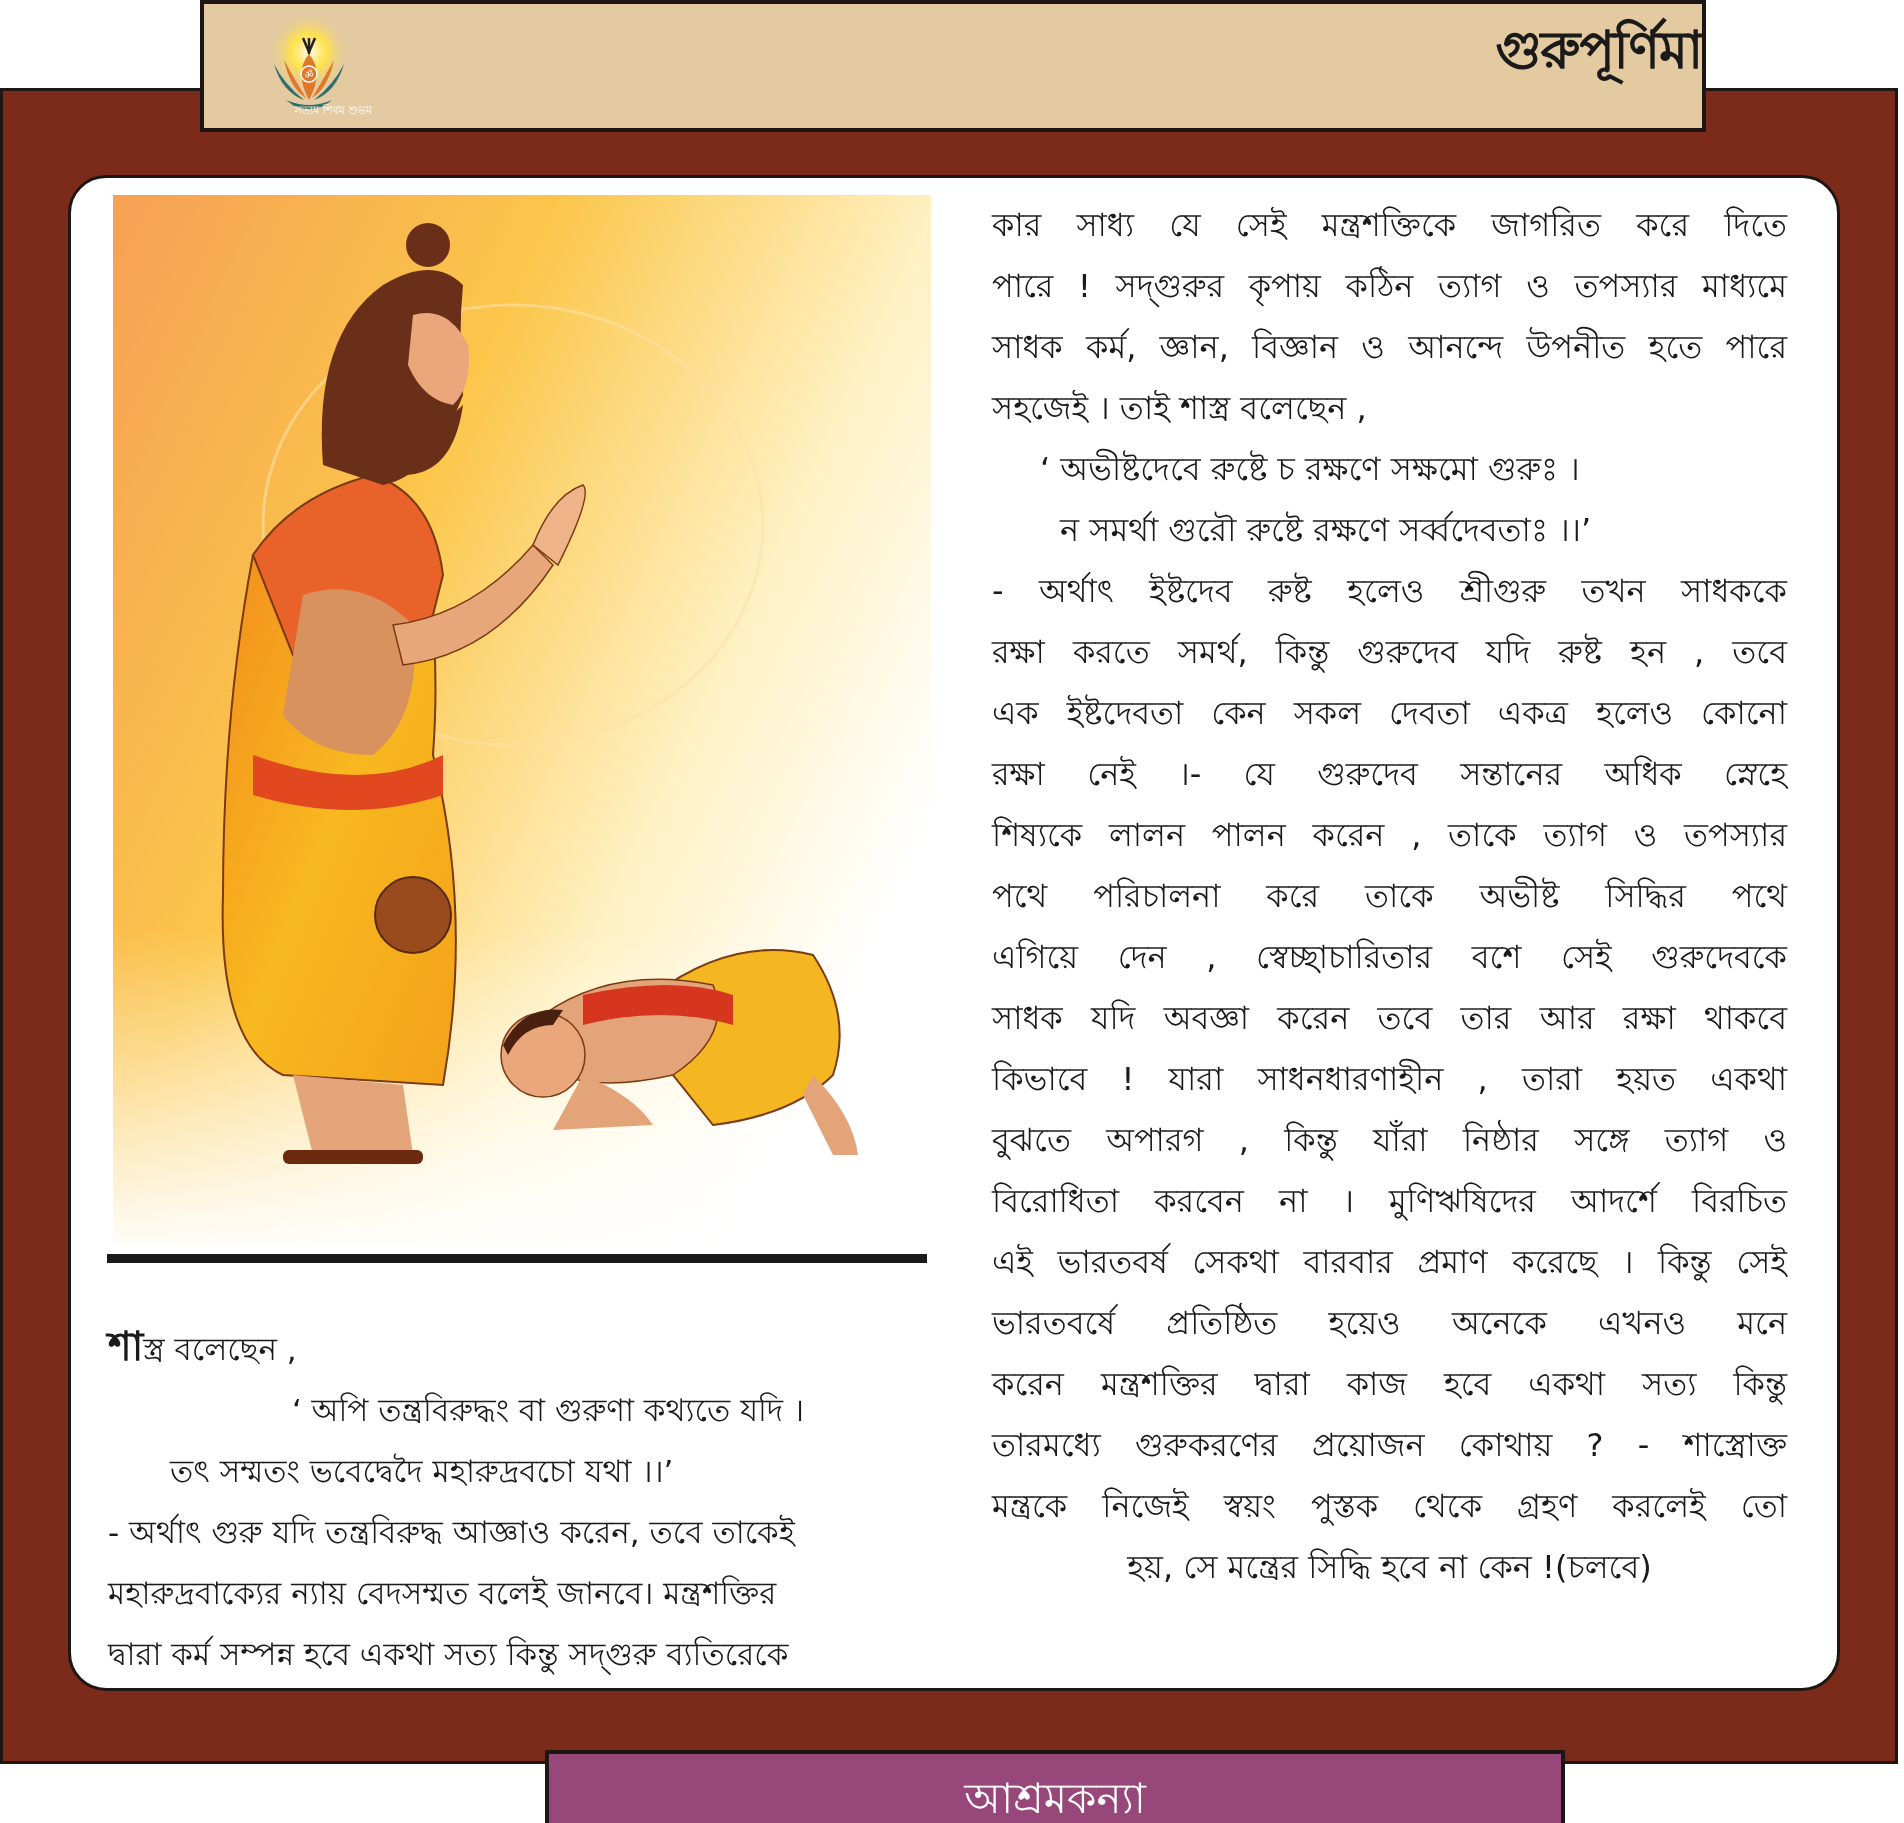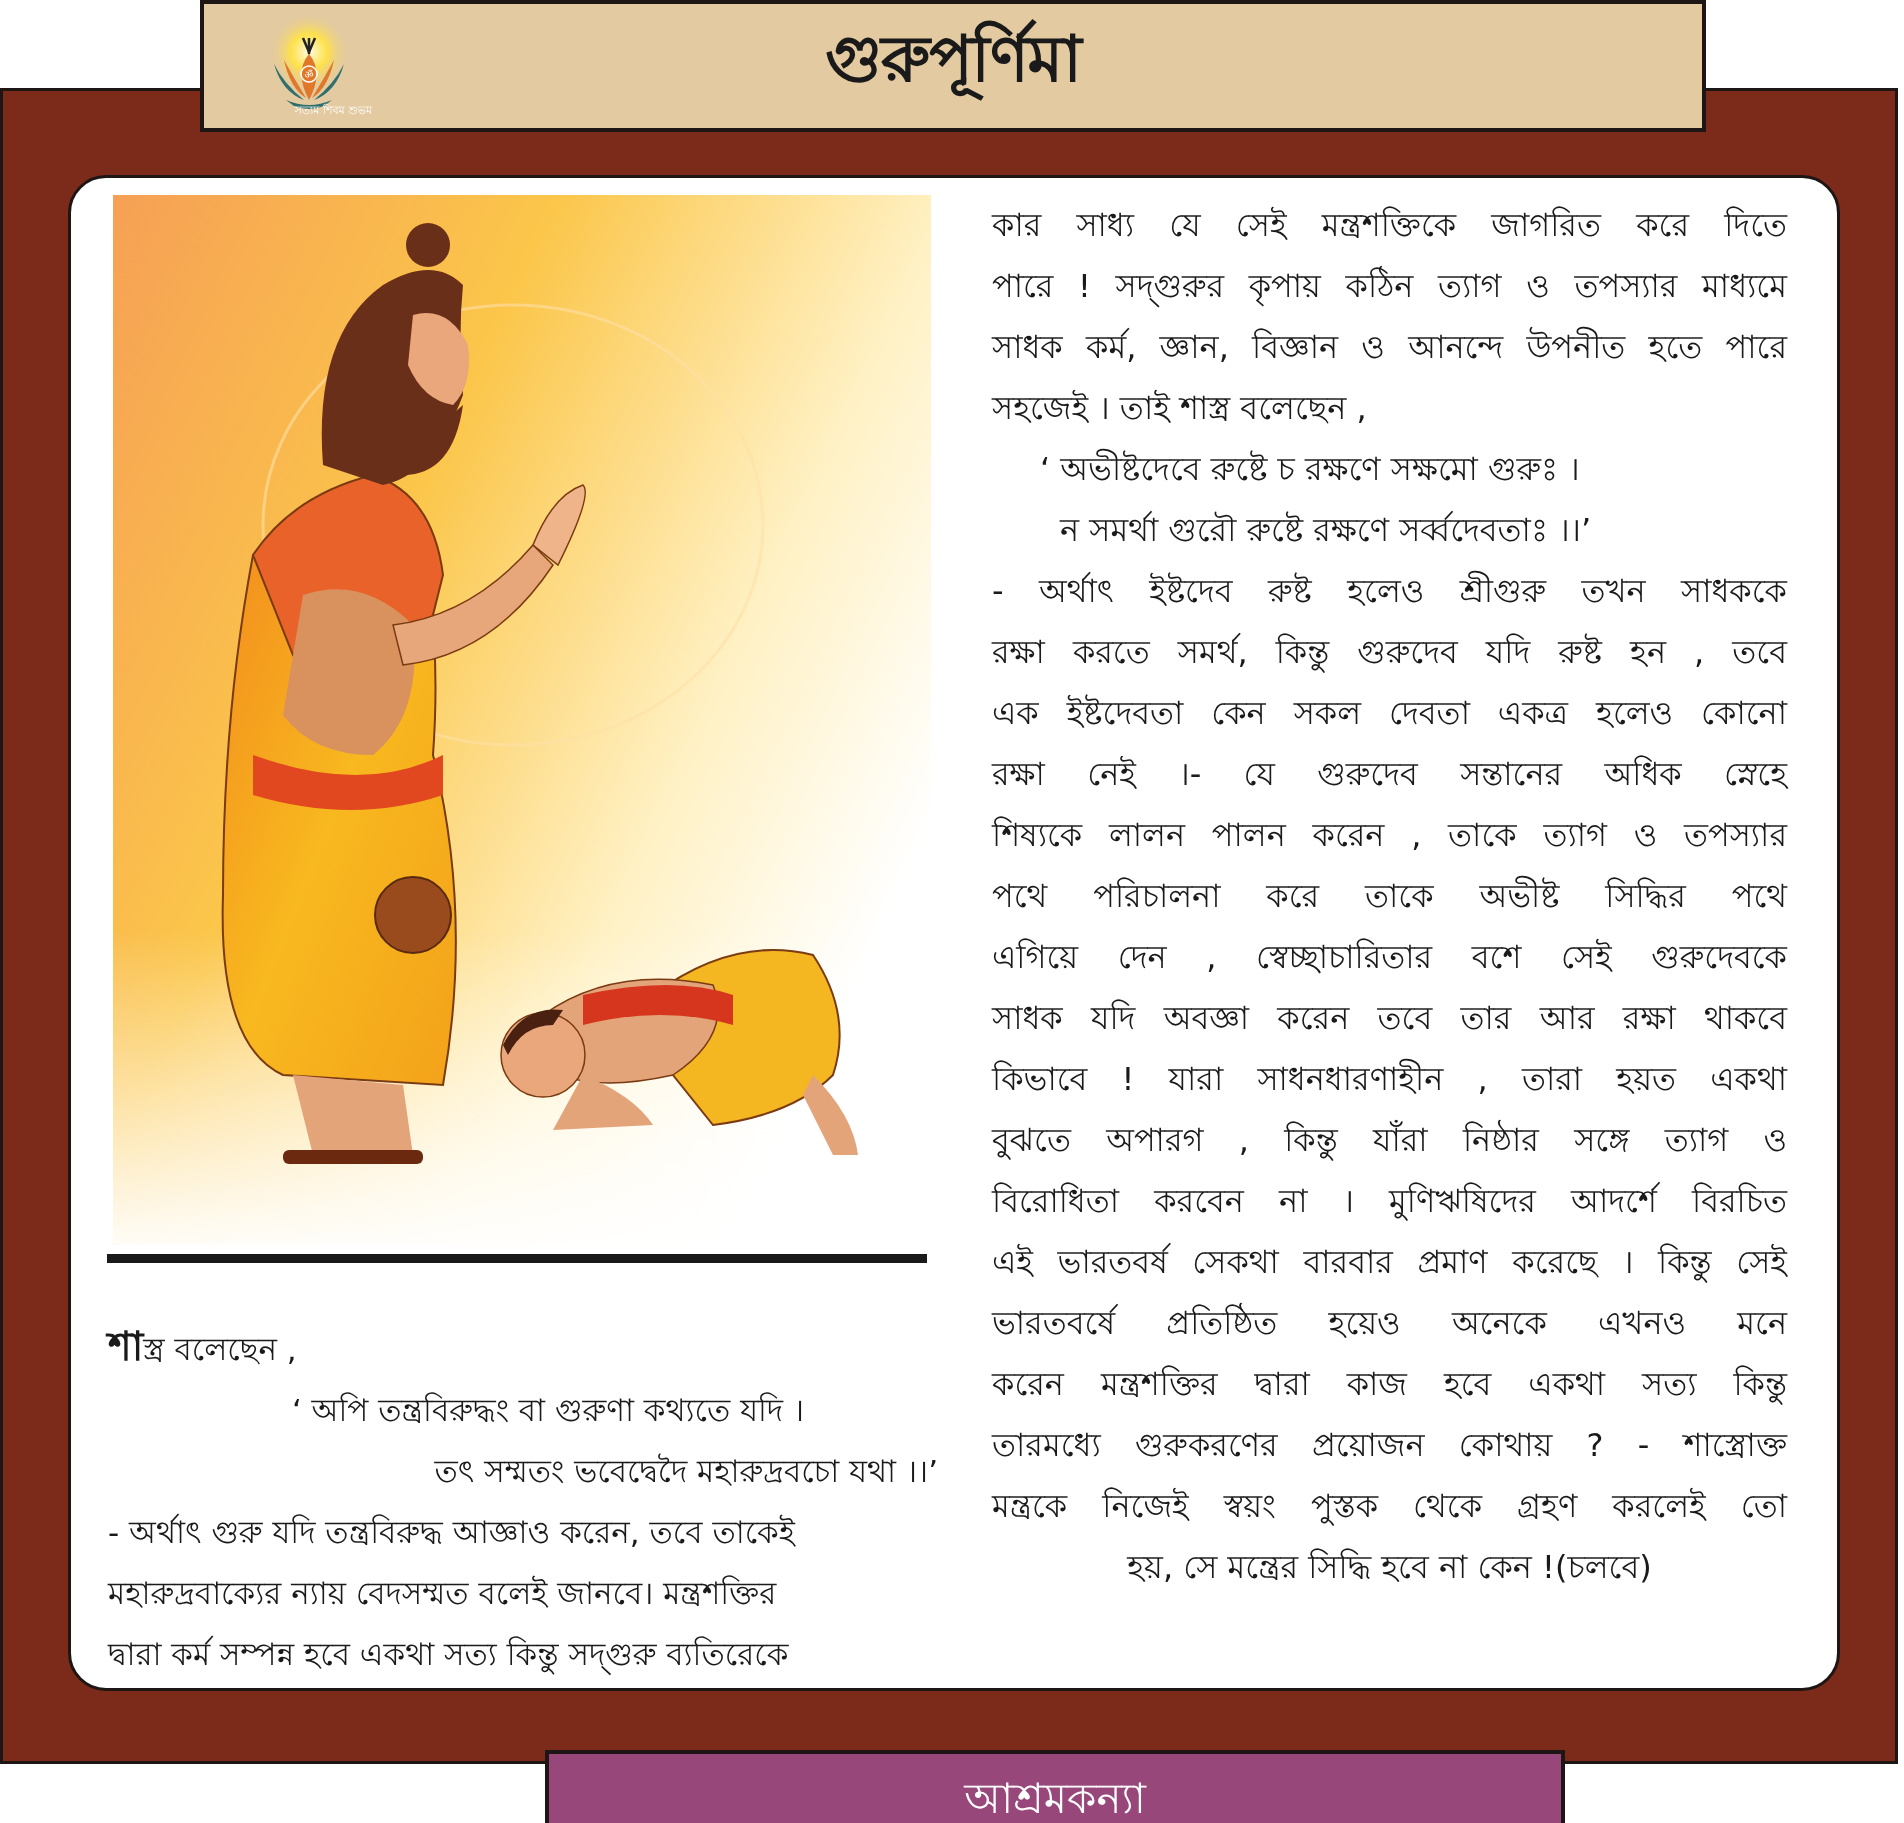--- a/index.html
+++ b/index.html
@@ -2,32 +2,32 @@
 <html><head>
 <meta charset="utf-8">
 <style>
   html,body{margin:0;padding:0;}
   body{width:1904px;height:1823px;position:relative;background:#ffffff;overflow:hidden;
        font-family:"DejaVu Sans","Liberation Sans",sans-serif;color:#1a1a1a;}
   .frame{position:absolute;left:0;top:88px;width:1898px;height:1676px;background:#7c2b1a;
          border:3px solid #1e1614;box-sizing:border-box;}
   .header{position:absolute;left:200px;top:0;width:1506px;height:132px;background:#e3caa0;
           border:4px solid #1e1614;box-sizing:border-box;}
-  .header-title{position:absolute;left:0;right:0;top:6px;text-align:center;font-size:64px;
+  .header-title{position:absolute;left:0;right:0;top:6px;text-align:right;font-size:52px;
           font-weight:bold;color:#1a1a1a;letter-spacing:-1px;}
   .logo{position:absolute;left:50px;top:10px;width:110px;height:110px;}
   .logo-caption{position:absolute;left:38px;top:98px;width:130px;text-align:right;font-size:11px;color:#ffffff;}
   .panel{position:absolute;left:68px;top:175px;width:1772px;height:1516px;background:#ffffff;
          border:3px solid #1e1614;border-radius:38px;box-sizing:border-box;}
   .illus{position:absolute;left:113px;top:195px;width:818px;height:1050px;overflow:hidden;}
   .divider{position:absolute;left:107px;top:1254px;width:820px;height:9px;background:#1a1a1a;}
   .left-text{position:absolute;left:108px;top:1272px;width:830px;font-size:31px;line-height:61px;margin-top:44px;}
   .left-text .lead{font-size:40px;font-weight:bold;}
   .verse{padding-left:50px;text-align:center;}
-  .verse2{padding-left:62px;text-align:right;}
+  .verse2{padding-left:62px;}
   .right-text{position:absolute;left:992px;top:195px;width:795px;font-size:32px;line-height:61px;text-align:justify;}
   .right-text .line{display:block;white-space:nowrap;text-align-last:justify;}
   .right-text .verse-line{display:block;white-space:nowrap;padding-left:48px;text-align-last:left;}
   .right-text .verse-line2{padding-left:68px;}
   .right-text .last{display:flex;justify-content:center;}
   .line-l{display:block;white-space:nowrap;}
   .footer{position:absolute;left:545px;top:1734px;width:1020px;height:89px;background:#97477a;
           border:4px solid #1e1614;border-bottom:none;box-sizing:border-box;margin-top:16px;}
   .footer-title{position:absolute;left:0;right:0;top:12px;text-align:center;font-size:42px;color:#ffffff;}
 </style>

